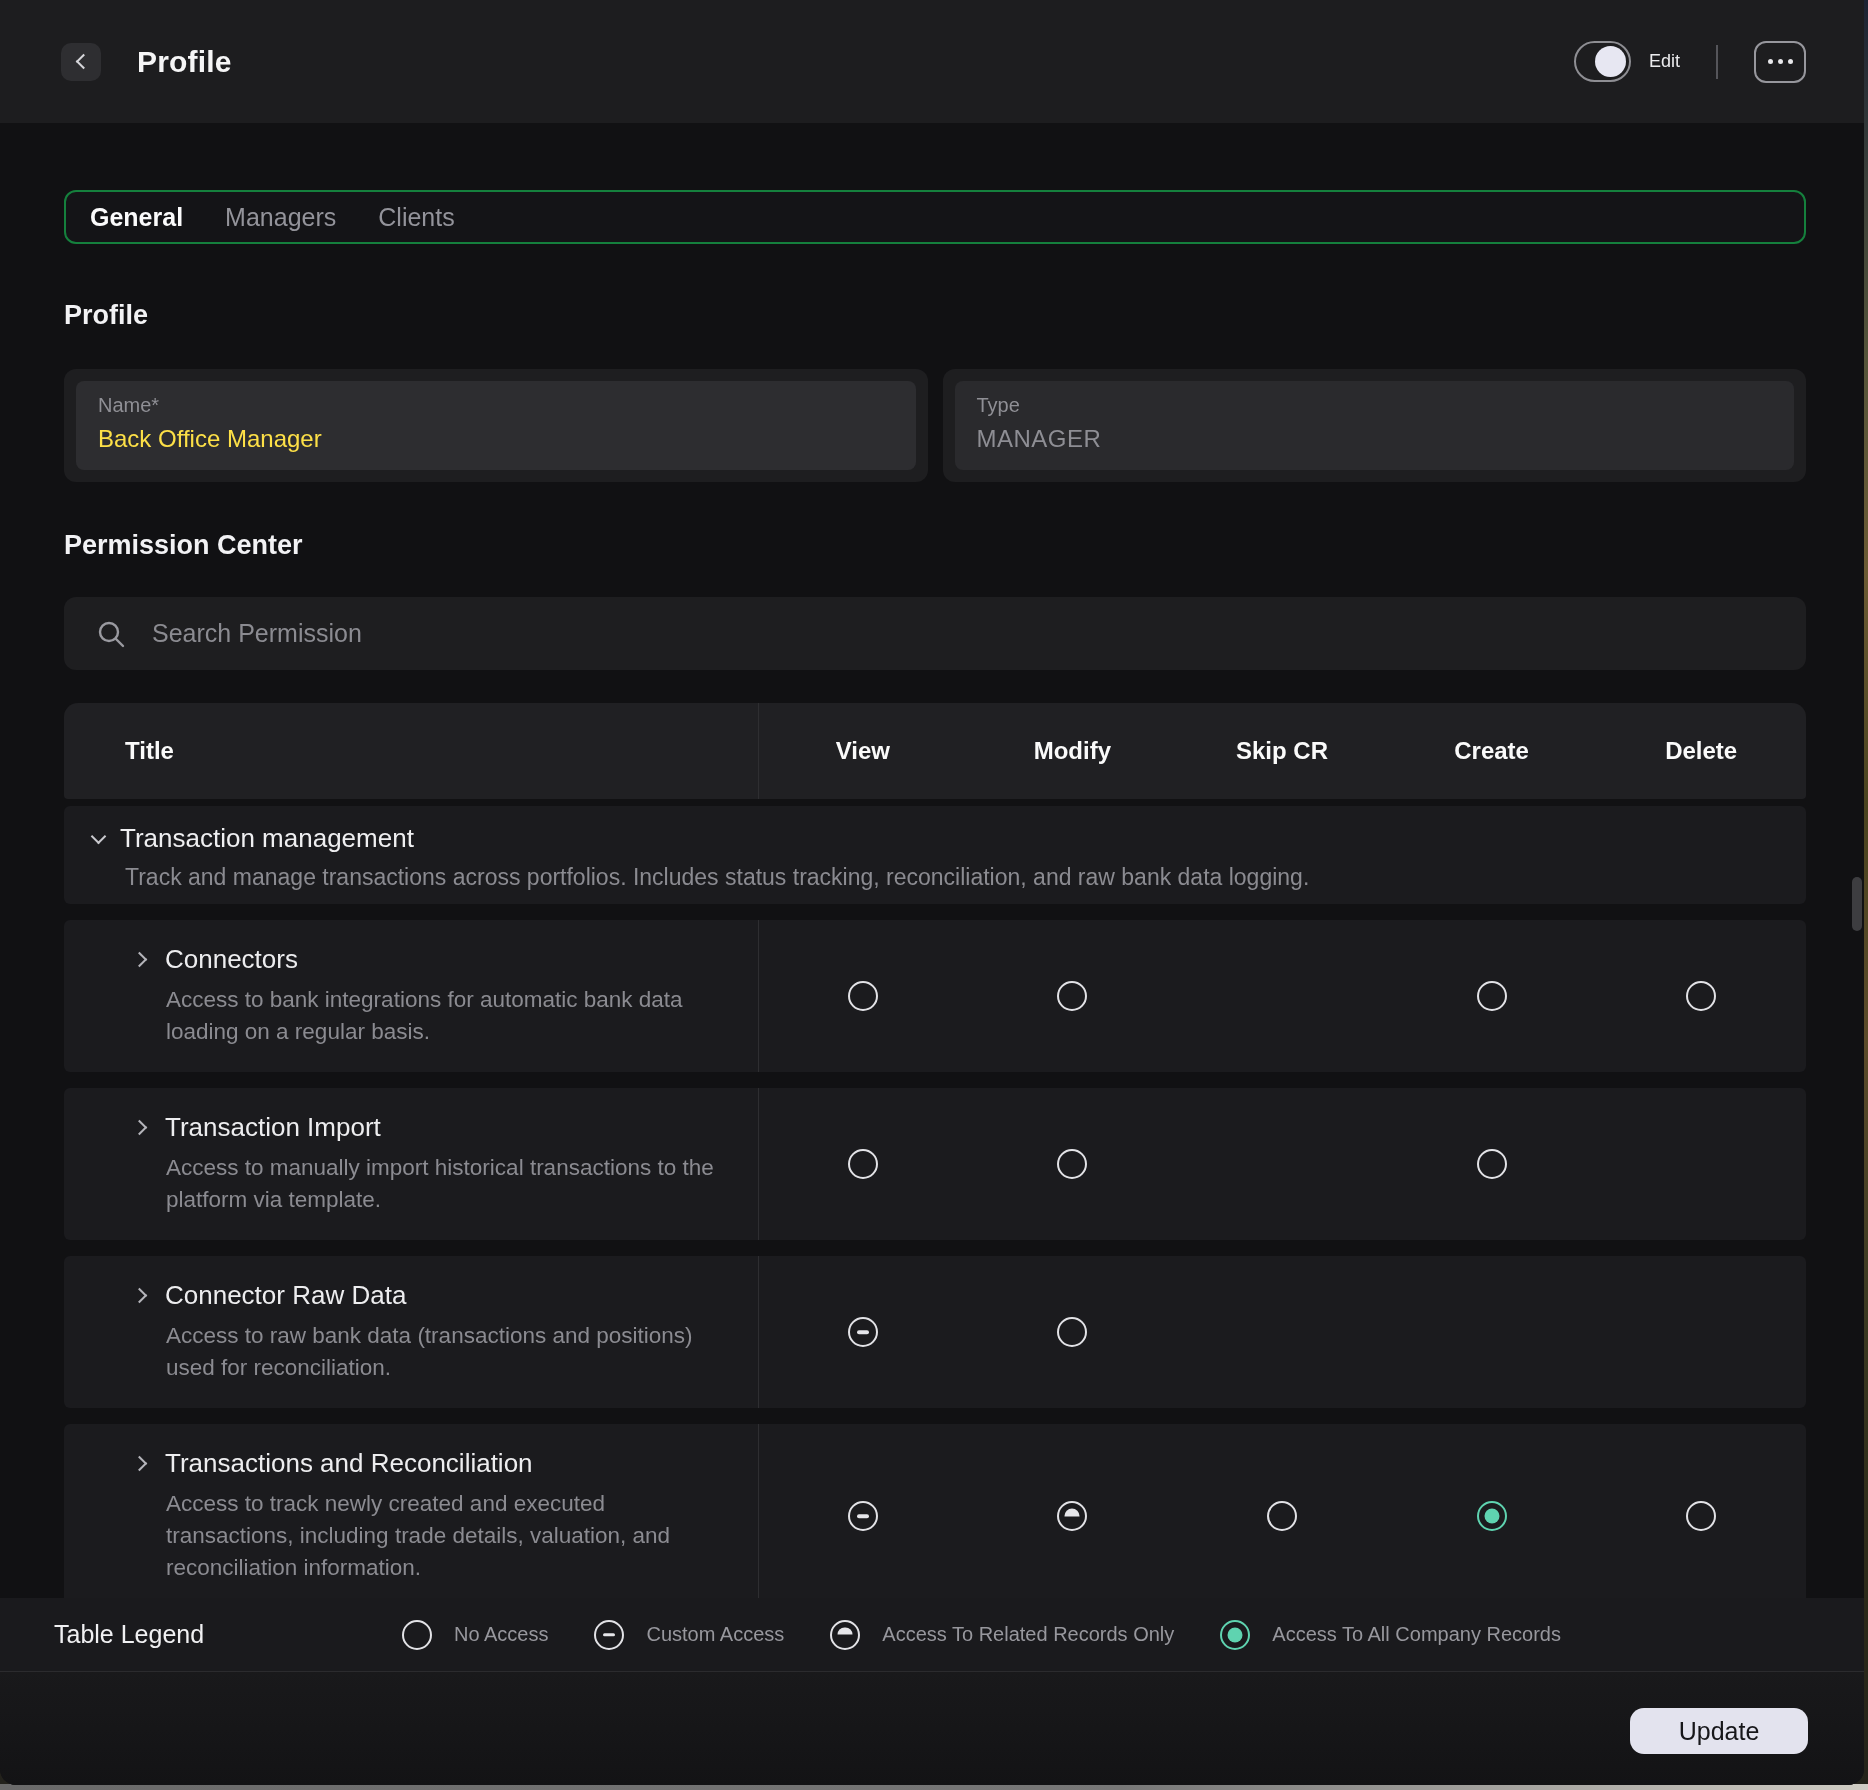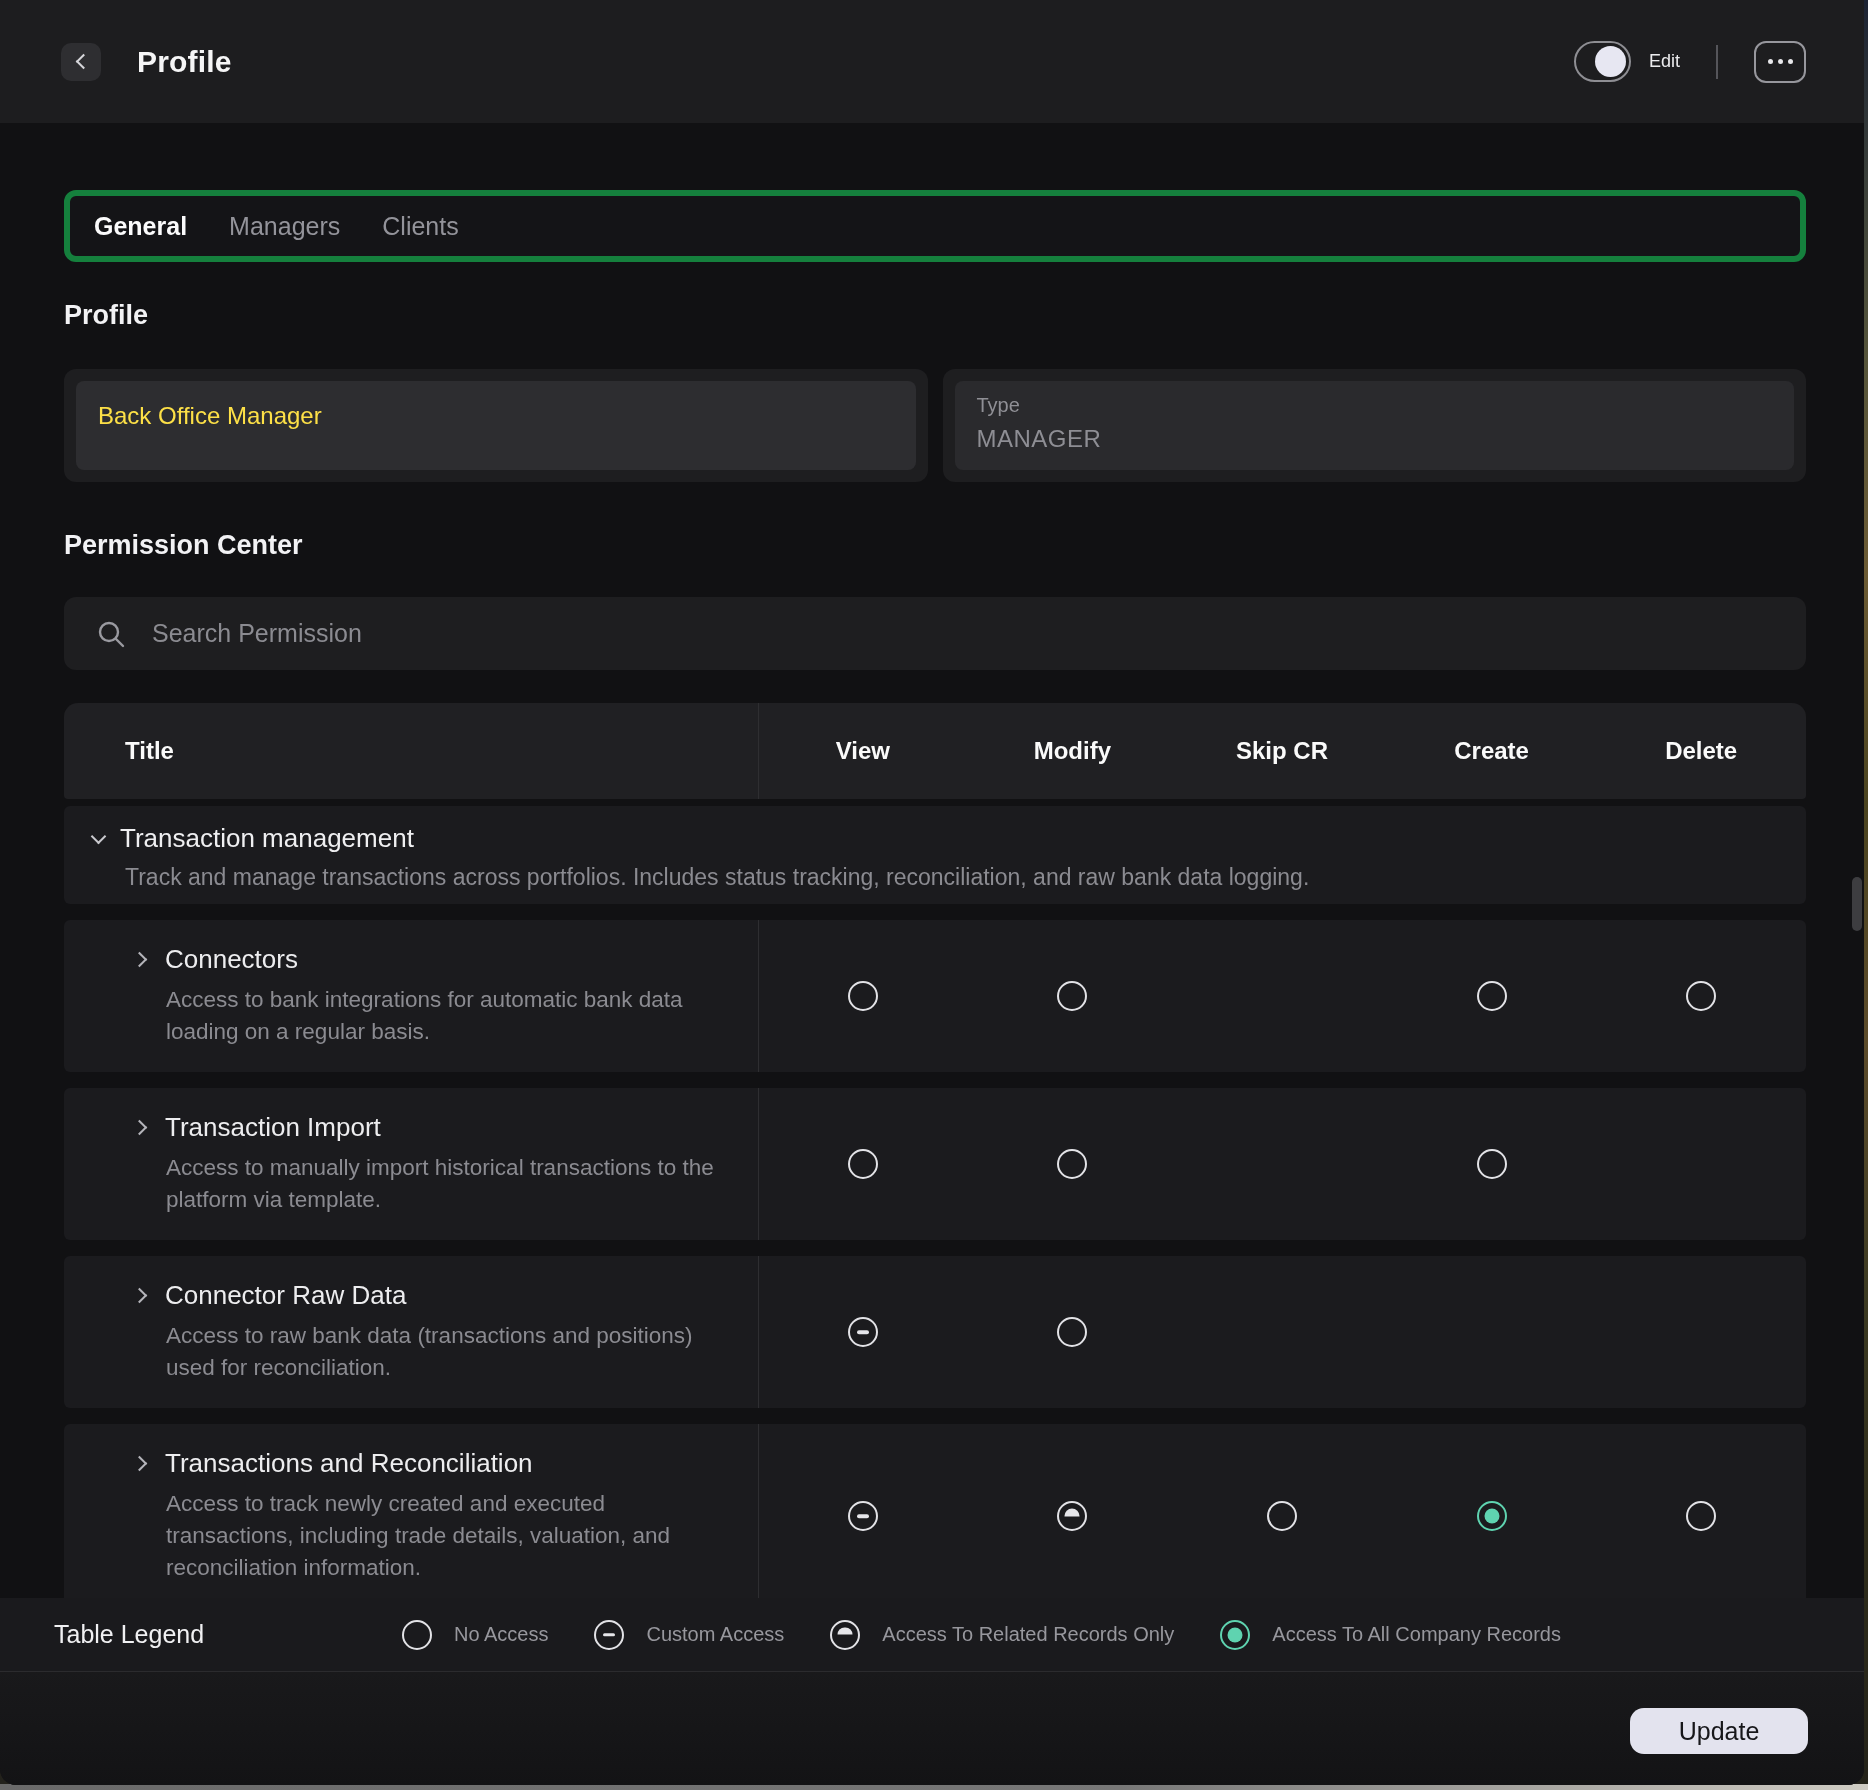--- a/index.html
+++ b/index.html
@@ -35,22 +35,22 @@
   .toggle .knob { position:absolute; right:3px; top:3px; width:31px; height:31px;
             border-radius:50%; background:#e7e7f2; }
   .edit-label { color:#ececee; font-size:18px; margin-left:18px; }
   .vdiv { width:2px; height:34px; background:#55555a; margin:0 36px; }
   .menu-btn { width:52px; height:42px; background:transparent; border:2px solid #97979d;
             border-radius:12px; cursor:pointer; display:flex; align-items:center;
             justify-content:center; gap:5px; }
   .menu-btn i { width:5px; height:5px; border-radius:50%; background:#e7e7ea; }
 
   
-  .tabs { position:absolute; left:64px; top:190px; width:1742px; height:72px;
-          border:6px solid #15803d; border-radius:12px; background:#141417;
+  .tabs { position:absolute; left:64px; top:190px; width:1742px; height:54px;
+          border:2px solid #15803d; border-radius:12px; background:#141417;
           display:flex; align-items:center; padding-left:24px; gap:42px; }
   .tab { font-size:25px; color:#93939a; cursor:pointer; background:none; border:none;
          font-family:inherit; }
   .tab.active { color:#fbfbfc; font-weight:bold; }
 
   .sec-h { position:absolute; left:64px; color:#f2f2f4; font-size:27px; font-weight:bold; }
   #profile-h { top:300px; }
   #perm-h { top:530px; }
 
   .fields { position:absolute; left:64px; top:369px; width:1742px; height:113px;
@@ -156,20 +156,21 @@
     <nav class="tabs">
       <button class="tab active">General</button>
       <button class="tab">Managers</button>
       <button class="tab">Clients</button>
     </nav>
 
     <h2 class="sec-h" id="profile-h">Profile</h2>
     <div class="fields">
       <div class="field-card">
         <div class="field-inner">
+          <label>Name*</label>
           <input value="Back Office Manager" style="">
         </div>
       </div>
       <div class="field-card disabled">
         <div class="field-inner">
           <label>Type</label>
           <input readonly="" value="MANAGER" style="">
         </div>
       </div>
     </div>

